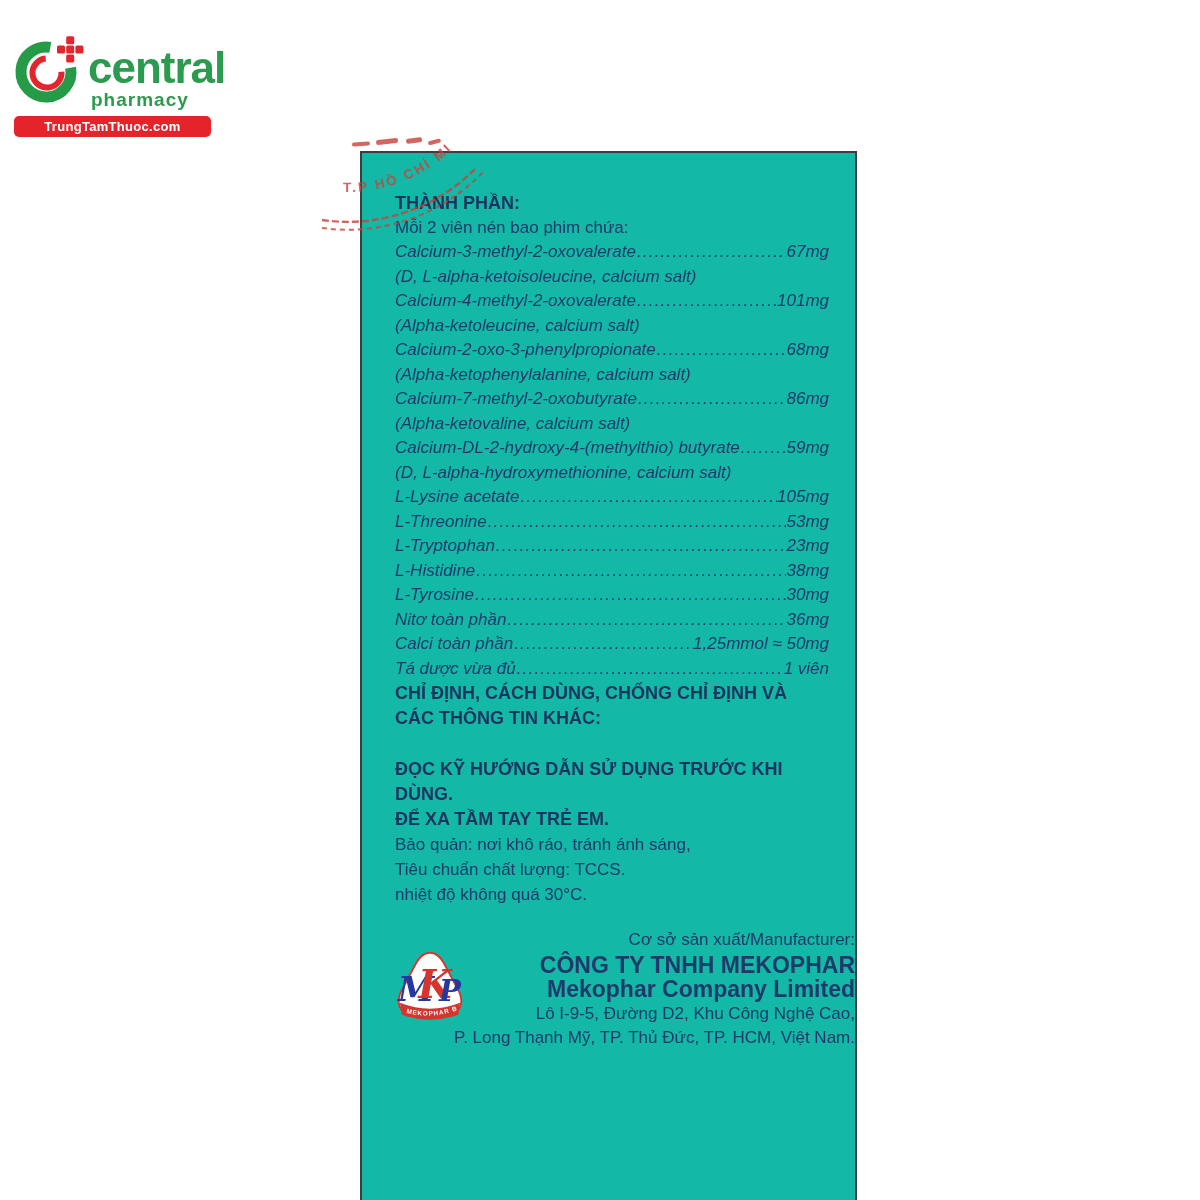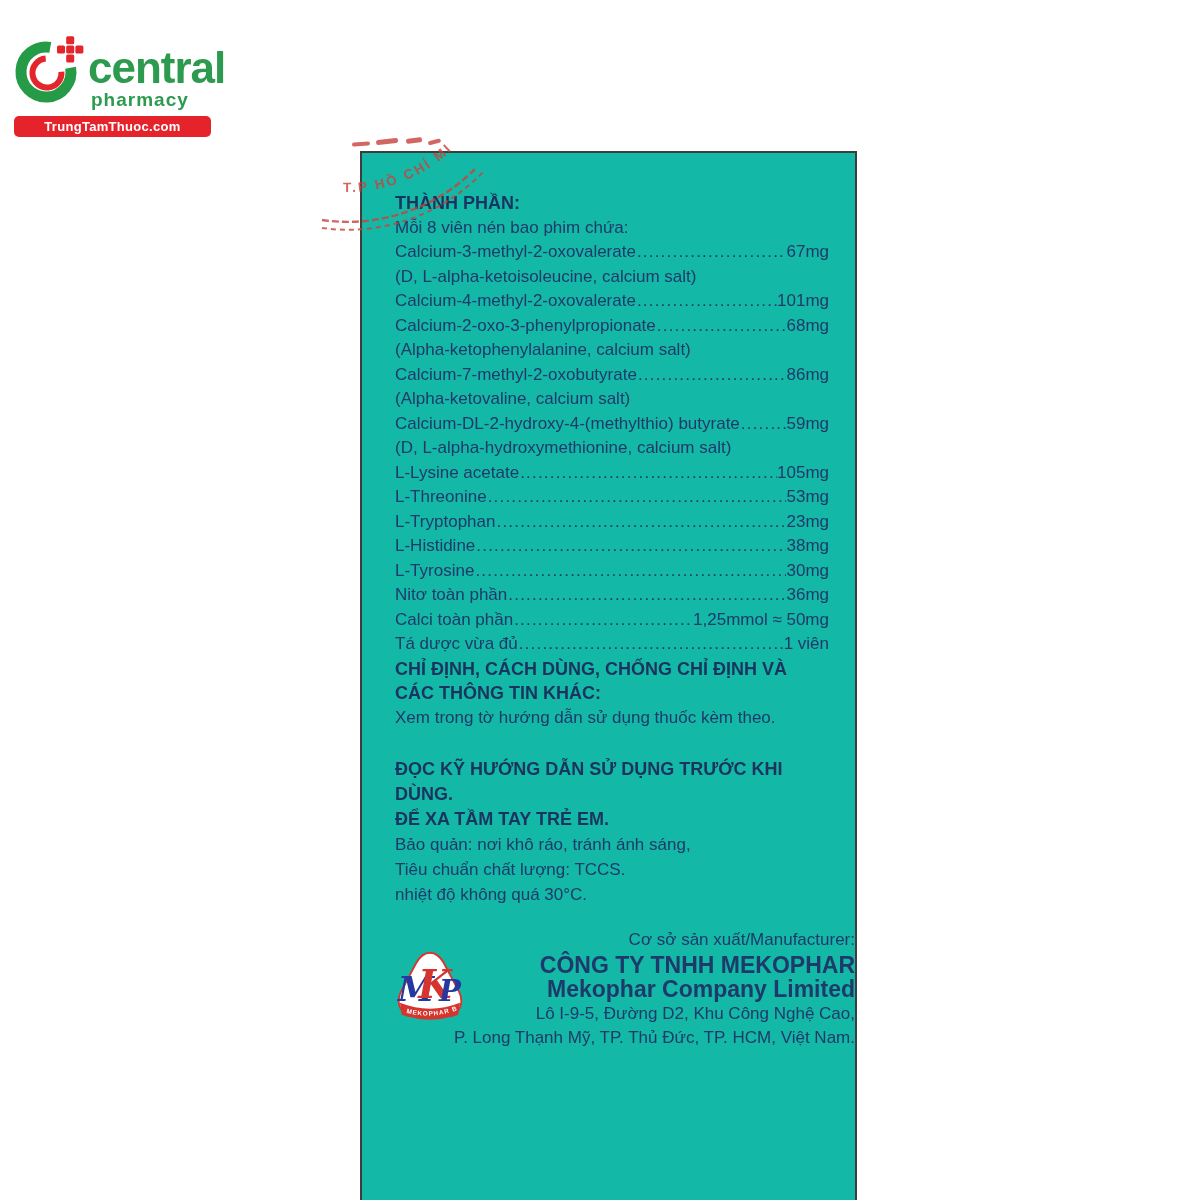--- a/index.html
+++ b/index.html
@@ -17,21 +17,21 @@
   .brand-pill{position:absolute;left:0;top:88px;width:197px;height:21px;background:#e4232b;
               border-radius:5px;color:#fff;font-weight:bold;font-size:13px;text-align:center;
               line-height:21px;letter-spacing:.3px;}
 
   
   .label-box{position:absolute;left:352px;top:151px;width:497px;height:1160px;background:#14b8a6;
              border:2px solid #3d3d3d;border-bottom-color:#c6c6c6;box-sizing:border-box;margin-left:8px;}
   .content{position:absolute;left:33px;right:26px;top:38px;color:#1e3a6a;font-size:17px;}
   .h{font-weight:bold;font-size:18px;line-height:24.5px;color:#1a345f;}
   .line{line-height:24.5px;}
-  .ing-row{display:flex;align-items:center;line-height:24.5px;}
+  .ing-row{display:flex;align-items:center;line-height:24.5px;font-style:italic;}
   .ing-name{white-space:nowrap;}
   .dots{flex:1;overflow:hidden;white-space:nowrap;letter-spacing:1.2px;padding:0 1px;}
   .ing-val{white-space:nowrap;}
   .warn-block{margin-top:27px;}
   .warn-block .line,.warn-block .h{line-height:25px;}
   .mfr{margin-top:21px;position:relative;}
   .mfr-text{position:relative;left:40px;width:420px;text-align:right;line-height:24px;white-space:nowrap;}
   .mfr-text .b{font-weight:bold;font-size:23px;}
   .mfr-logo{position:absolute;left:-6px;top:20px;}
 
@@ -56,35 +56,38 @@
       </g>
     </svg>
     <div class="brand-name">central</div>
     <div class="brand-sub">pharmacy</div>
     <div class="brand-pill">TrungTamThuoc.com</div>
   </div>
 
   <section class="label-box">
     <div class="content">
       <div class="h">THÀNH PHẦN:</div>
-      <div class="line">Mỗi 8 viên nén bao phim chứa:</div>
+      <div class="line">Mỗi 2 viên nén bao phim chứa:</div>
 
       <div id="ingredient-list">
           <div class="ing-row">
             <span class="ing-name">Calcium-3-methyl-2-oxovalerate</span>
             <span class="dots">..........................................................................................................................................................................</span>
             <span class="ing-val">67mg</span>
           </div>
           <div class="ing-row">
             <span class="ing-name">(D, L-alpha-ketoisoleucine, calcium salt)</span>
           </div>
           <div class="ing-row">
             <span class="ing-name">Calcium-4-methyl-2-oxovalerate</span>
             <span class="dots">..........................................................................................................................................................................</span>
             <span class="ing-val">101mg</span>
+          </div>
+          <div class="ing-row">
+            <span class="ing-name">(Alpha-ketoleucine, calcium salt)</span>
           </div>
           <div class="ing-row">
             <span class="ing-name">Calcium-2-oxo-3-phenylpropionate</span>
             <span class="dots">..........................................................................................................................................................................</span>
             <span class="ing-val">68mg</span>
           </div>
           <div class="ing-row">
             <span class="ing-name">(Alpha-ketophenylalanine, calcium salt)</span>
           </div>
           <div class="ing-row">
@@ -140,21 +143,20 @@
           </div>
           <div class="ing-row">
             <span class="ing-name">Tá dược vừa đủ</span>
             <span class="dots">..........................................................................................................................................................................</span>
             <span class="ing-val">1 viên</span>
           </div>
         </div>
 
       <div class="h">CHỈ ĐỊNH, CÁCH DÙNG, CHỐNG CHỈ ĐỊNH VÀ</div>
       <div class="h">CÁC THÔNG TIN KHÁC:</div>
-      <div class="line">Xem trong tờ hướng dẫn sử dụng thuốc kèm theo.</div>
 
       <div class="warn-block">
         <div class="h">ĐỌC KỸ HƯỚNG DẪN SỬ DỤNG TRƯỚC KHI DÙNG.</div>
         <div class="h">ĐỂ XA TẦM TAY TRẺ EM.</div>
         <div class="line">Bảo quản: nơi khô ráo, tránh ánh sáng,</div>
         <div class="line">Tiêu chuẩn chất lượng: TCCS.</div>
         <div class="line">nhiệt độ không quá 30°C.</div>
       </div>
 
       <div class="mfr">

